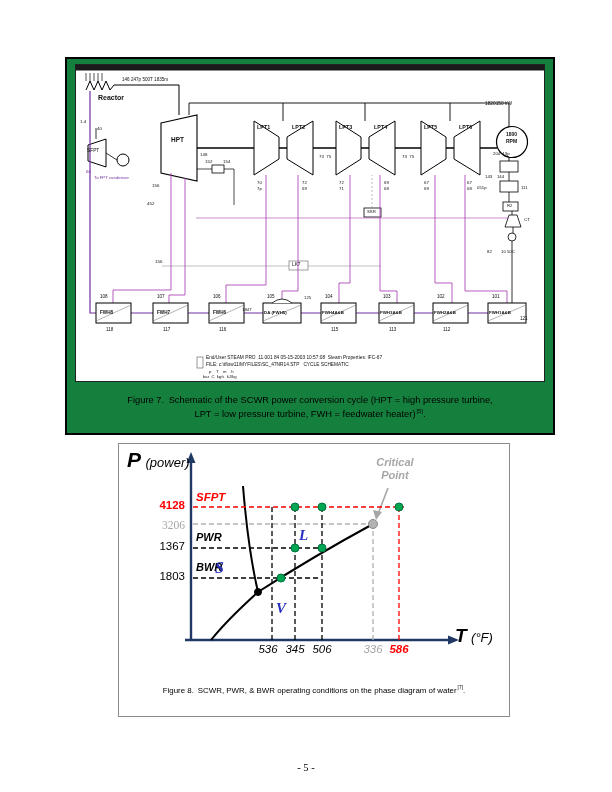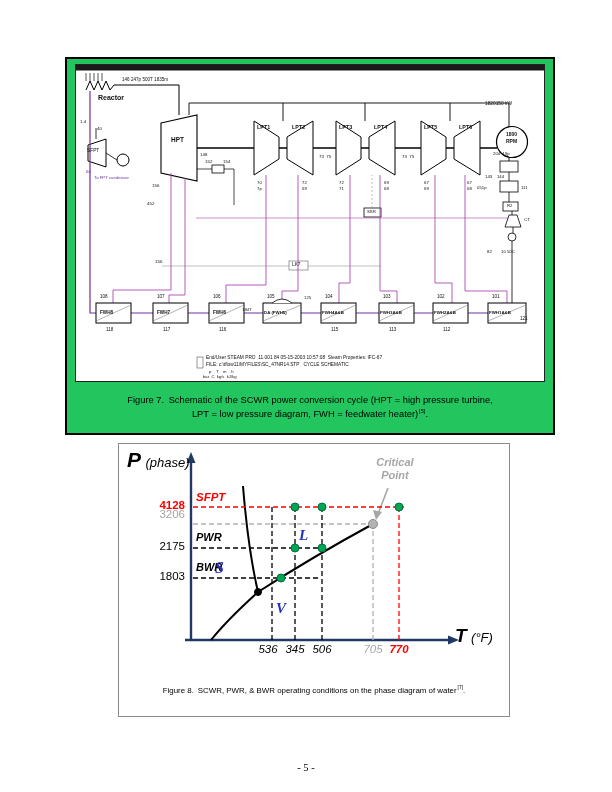--- a/index.html
+++ b/index.html
@@ -1,19 +1,19 @@
 <!DOCTYPE html>
 <html><head>
 <meta charset="utf-8">
 <style>
   html,body{margin:0;padding:0;background:#e8e8e8;}
   .page{position:relative;width:612px;height:792px;background:#ffffff;margin:0 auto;overflow:hidden;
         font-family:"Liberation Sans",sans-serif;color:#000;}
   
-  .fig7box{position:absolute;left:65px;top:57px;width:486px;height:374px;border:2px solid #000;background:#22c55e;}
+  .fig7box{position:absolute;left:65px;top:57px;width:486px;height:374px;border:2px solid #000;background:#15803d;}
   .schem{position:absolute;left:8px;top:5px;width:468px;height:316px;border:1px solid #222;background:#fff;}
   .schem svg{position:absolute;left:0;top:0;}
   .f7ann{position:absolute;color:#111;white-space:pre;line-height:1;font-family:"Liberation Sans",sans-serif;}
   .fig7cap{position:absolute;left:0;right:0;top:334px;text-align:center;font-size:9.3px;line-height:1.55;color:#000;}
   sup{font-size:0.62em;margin-left:1px;}
   
   .fig8box{position:absolute;left:118px;top:443px;width:390px;height:272px;border:1px solid #8a8a8a;background:#fff;}
   .fig8box svg{position:absolute;left:0;top:0;}
   .f8lbl{position:absolute;line-height:1;white-space:nowrap;}
   .axsym{font-size:21px;font-weight:bold;font-style:italic;}
@@ -175,21 +175,21 @@
         <span class="f7ann" style="left: 313px; top: 263px; font-size: 4.6px;">113</span>
         <span class="f7ann" style="left: 367px; top: 263px; font-size: 4.6px;">112</span>
         <span class="f7ann" style="left: 444px; top: 252px; font-size: 4.6px;">121</span>
         <span class="f7ann" style="left: 130px; top: 291px; font-size: 4.8px;">End/User STEAM PRO  11.001 84 05-15-2003 10:57:08  Steam Properties: IFC-67</span>
         <span class="f7ann" style="left: 130px; top: 298px; font-size: 4.8px;">FILE: c:\tflow11\MYFILES\SC_47NR14.STP   CYCLE SCHEMATIC</span>
         <span class="f7ann" style="left: 133px; top: 305px; font-size: 4.2px;">p    T    m    h</span>
         <span class="f7ann" style="left: 127px; top: 310px; font-size: 4.2px;">bar  C  kg/s  kJ/kg</span>
       </div>
     <div class="fig7cap">
       <div><span>Figure 7. Schematic of the SCWR power conversion cycle (HPT = high pressure turbine,</span></div>
-      <div><span>LPT = low pressure diagram, FWH = feedwater heater)</span><sup>[5]</sup><span>.</span></div>
+      <div><span>LPT = low pressure turbine, FWH = feedwater heater)</span><sup>[5]</sup><span>.</span></div>
     </div>
   </div>
 
   <div class="fig8box">
     <svg id="fig8svg" width="390" height="230" viewBox="0 0 390 230">
       <path d="M72,16 V196 M66,196 H332" stroke="#1f3864" stroke-width="2.4" fill="none"></path>
       <polygon points="72,8 67.5,19 76.5,19" fill="#1f3864"></polygon>
       <polygon points="340,196 329,191.5 329,200.5" fill="#1f3864"></polygon>
       <path d="M124,42 Q129,105 139,148 Q195,112 254,80" stroke="#000" stroke-width="2" fill="none"></path>
       <path d="M92,196 Q108,176 139,148" stroke="#000" stroke-width="2" fill="none"></path>
@@ -209,37 +209,37 @@
           <circle cx="203" cy="63" r="4" fill="#00a651" stroke="#00713f" stroke-width="1"></circle>
           <circle cx="280" cy="63" r="4" fill="#00a651" stroke="#00713f" stroke-width="1"></circle>
           <circle cx="176" cy="104" r="4" fill="#00a651" stroke="#00713f" stroke-width="1"></circle>
           <circle cx="203" cy="104" r="4" fill="#00a651" stroke="#00713f" stroke-width="1"></circle>
           <circle cx="162" cy="134" r="4" fill="#00a651" stroke="#00713f" stroke-width="1"></circle>
           <circle cx="254" cy="80" r="4.5" fill="#b3b3b3" stroke="#8c8c8c" stroke-width="1"></circle>
           <circle cx="139" cy="148" r="3.5" fill="#000000" stroke="#000000" stroke-width="1"></circle>
         </g>
     </svg>
 
-    <div class="f8lbl" style="left:8px;top:5px;"><span class="axsym">P</span> <span class="axunit">(phase)</span></div>
+    <div class="f8lbl" style="left:8px;top:5px;"><span class="axsym">P</span> <span class="axunit">(power)</span></div>
     <div class="f8lbl" style="left:336px;top:182px;"><span class="axsymT">T</span> <span class="axunit">(°F)</span></div>
 
     <div class="f8lbl scwrlbl" style="left:77px;top:48px;">SFPT</div>
     <div class="f8lbl opline" style="left:77px;top:88px;">PWR</div>
     <div class="f8lbl opline" style="left:77px;top:118px;">BWR</div>
 
     <div class="f8lbl ytick" style="top:56px;color:#ff0000;font-weight:bold;">4128</div>
-    <div class="f8lbl ytick" style="top:65px;color:#a6a6a6;">3206</div>
-    <div class="f8lbl ytick" style="top:97px;">2175</div>
+    <div class="f8lbl ytick" style="top:76px;color:#a6a6a6;font-family:Liberation Serif, serif;">3206</div>
+    <div class="f8lbl ytick" style="top:97px;">1367</div>
     <div class="f8lbl ytick" style="top:127px;">1803</div>
 
     <div class="f8lbl xtick" style="left:132px;text-align:center;">536</div>
     <div class="f8lbl xtick" style="left:159px;">345</div>
     <div class="f8lbl xtick" style="left:186px;">506</div>
-    <div class="f8lbl xtick" style="left:237px;color:#a6a6a6;">705</div>
-    <div class="f8lbl xtick" style="left:263px;color:#ff0000;font-weight:bold;">770</div>
+    <div class="f8lbl xtick" style="left:237px;color:#a6a6a6;">336</div>
+    <div class="f8lbl xtick" style="left:263px;color:#ff0000;font-weight:bold;">586</div>
 
     <div class="f8lbl critlbl">Critical
 Point</div>
 
     <div class="f8lbl region" style="left:96px;top:116px;font-size:16px;">S</div>
     <div class="f8lbl region" style="left:180px;top:84px;font-size:15px;">L</div>
     <div class="f8lbl region" style="left:157px;top:157px;font-size:15px;">V</div>
 
     <div class="fig8cap"><span>Figure 8. SCWR, PWR, &amp; BWR operating conditions on the phase diagram of water</span><sup>[7]</sup><span>.</span></div>
   </div>

